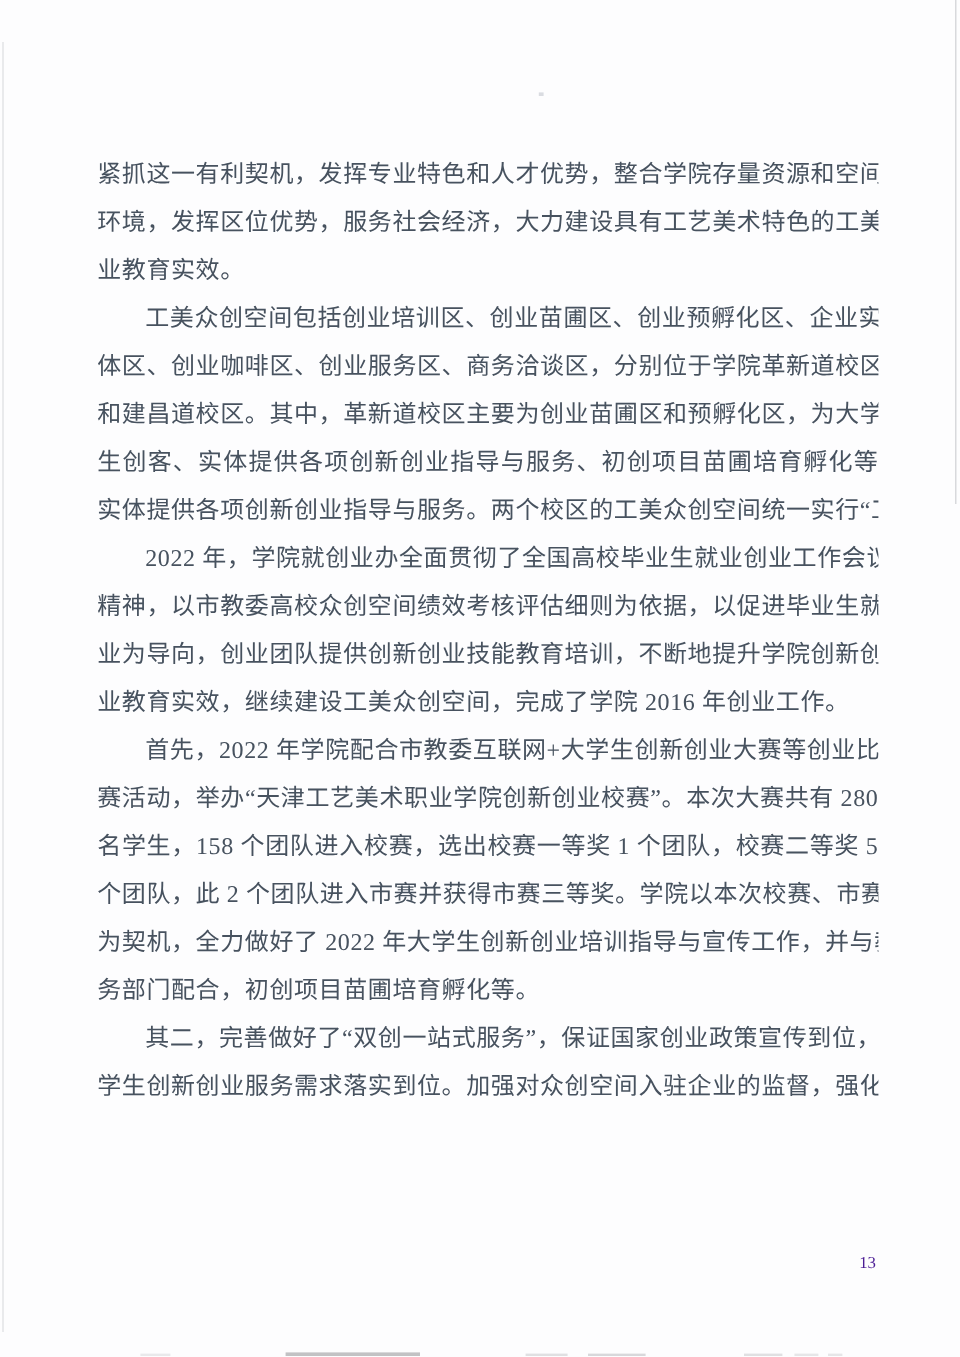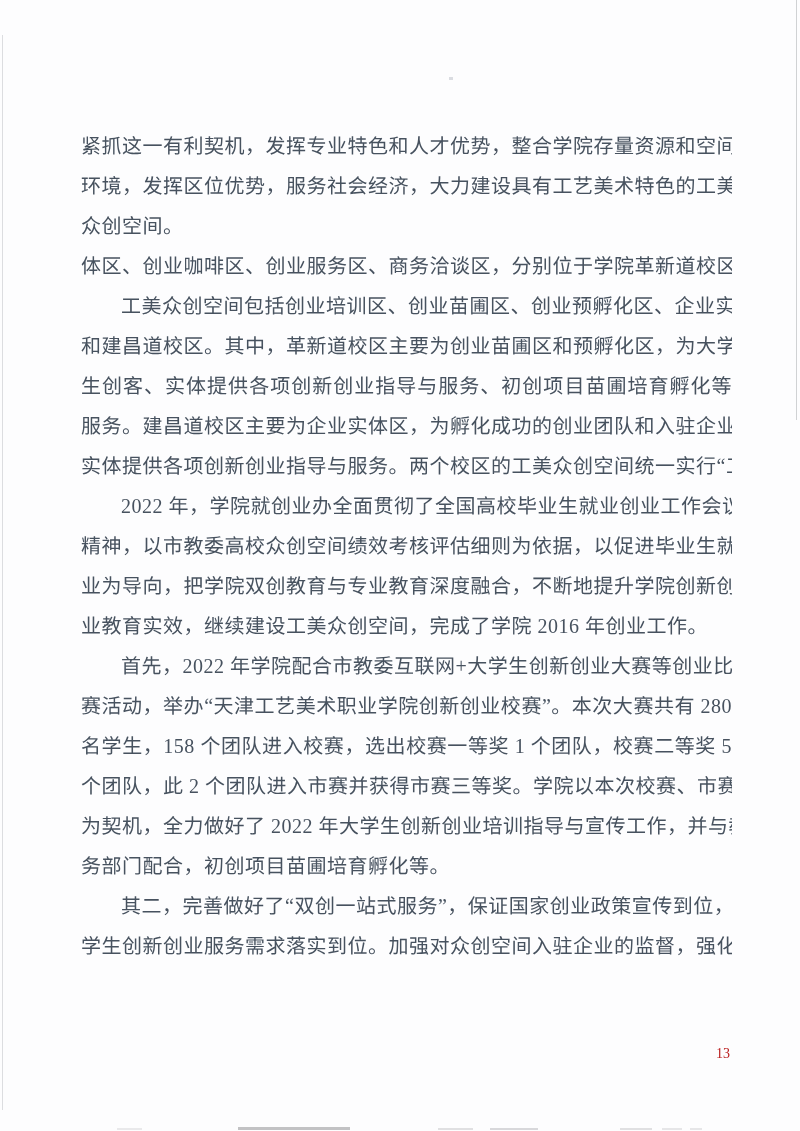--- a/index.html
+++ b/index.html
@@ -41,51 +41,50 @@
     text-align-last: left;
   }
   .line.first {
     text-indent: 2em;
   }
   .page-number {
     position: absolute;
     left: 716px;
     top: 1046px;
     font-size: 14px;
-    color: #b91c1c;
+    color: #4c1d95;
     letter-spacing: 0;
   }
   .artifact {
     position: absolute;
     pointer-events: none;
   }
 </style>
 </head>
 <body>
 
 <div class="page">
 
   <main class="body-text" id="doc-body" style="color: rgb(71, 82, 95);">
       <div class="para">
         <div class="line">紧抓这一有利契机，发挥专业特色和人才优势，整合学院存量资源和空间</div>
         <div class="line">环境，发挥区位优势，服务社会经济，大力建设具有工艺美术特色的工美</div>
-        <div class="line last">众创空间。</div>
+        <div class="line last">业教育实效。</div>
       </div>
       <div class="para">
+        <div class="line first">工美众创空间包括创业培训区、创业苗圃区、创业预孵化区、企业实</div>
         <div class="line">体区、创业咖啡区、创业服务区、商务洽谈区，分别位于学院革新道校区</div>
-        <div class="line first">工美众创空间包括创业培训区、创业苗圃区、创业预孵化区、企业实</div>
         <div class="line">和建昌道校区。其中，革新道校区主要为创业苗圃区和预孵化区，为大学</div>
         <div class="line">生创客、实体提供各项创新创业指导与服务、初创项目苗圃培育孵化等</div>
-        <div class="line">服务。建昌道校区主要为企业实体区，为孵化成功的创业团队和入驻企业</div>
         <div class="line">实体提供各项创新创业指导与服务。两个校区的工美众创空间统一实行“工</div>
       </div>
       <div class="para">
         <div class="line first">2022 年，学院就创业办全面贯彻了全国高校毕业生就业创业工作会议</div>
         <div class="line">精神，以市教委高校众创空间绩效考核评估细则为依据，以促进毕业生就</div>
-        <div class="line">业为导向，把学院双创教育与专业教育深度融合，不断地提升学院创新创</div>
+        <div class="line">业为导向，创业团队提供创新创业技能教育培训，不断地提升学院创新创</div>
         <div class="line last">业教育实效，继续建设工美众创空间，完成了学院 2016 年创业工作。</div>
       </div>
       <div class="para">
         <div class="line first">首先，2022 年学院配合市教委互联网+大学生创新创业大赛等创业比</div>
         <div class="line">赛活动，举办“天津工艺美术职业学院创新创业校赛”。本次大赛共有 280</div>
         <div class="line">名学生，158 个团队进入校赛，选出校赛一等奖 1 个团队，校赛二等奖 5</div>
         <div class="line">个团队，此 2 个团队进入市赛并获得市赛三等奖。学院以本次校赛、市赛</div>
         <div class="line">为契机，全力做好了 2022 年大学生创新创业培训指导与宣传工作，并与教</div>
         <div class="line last">务部门配合，初创项目苗圃培育孵化等。</div>
       </div>

